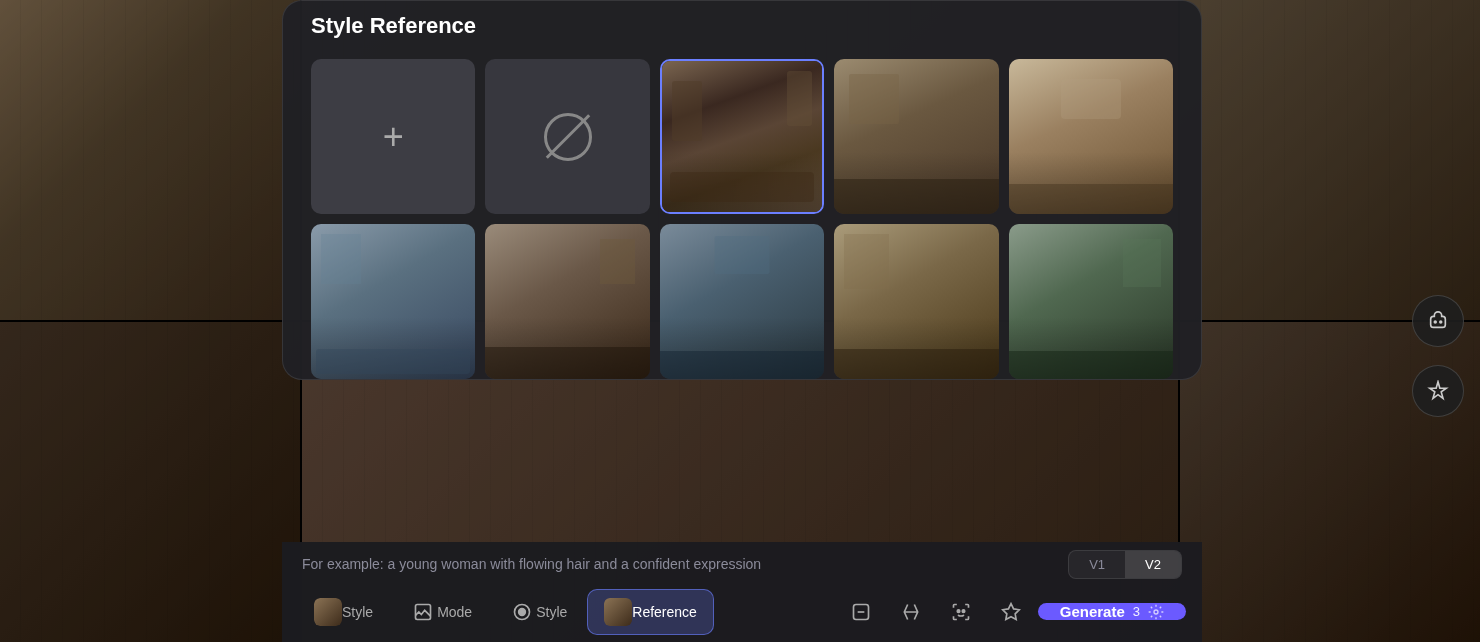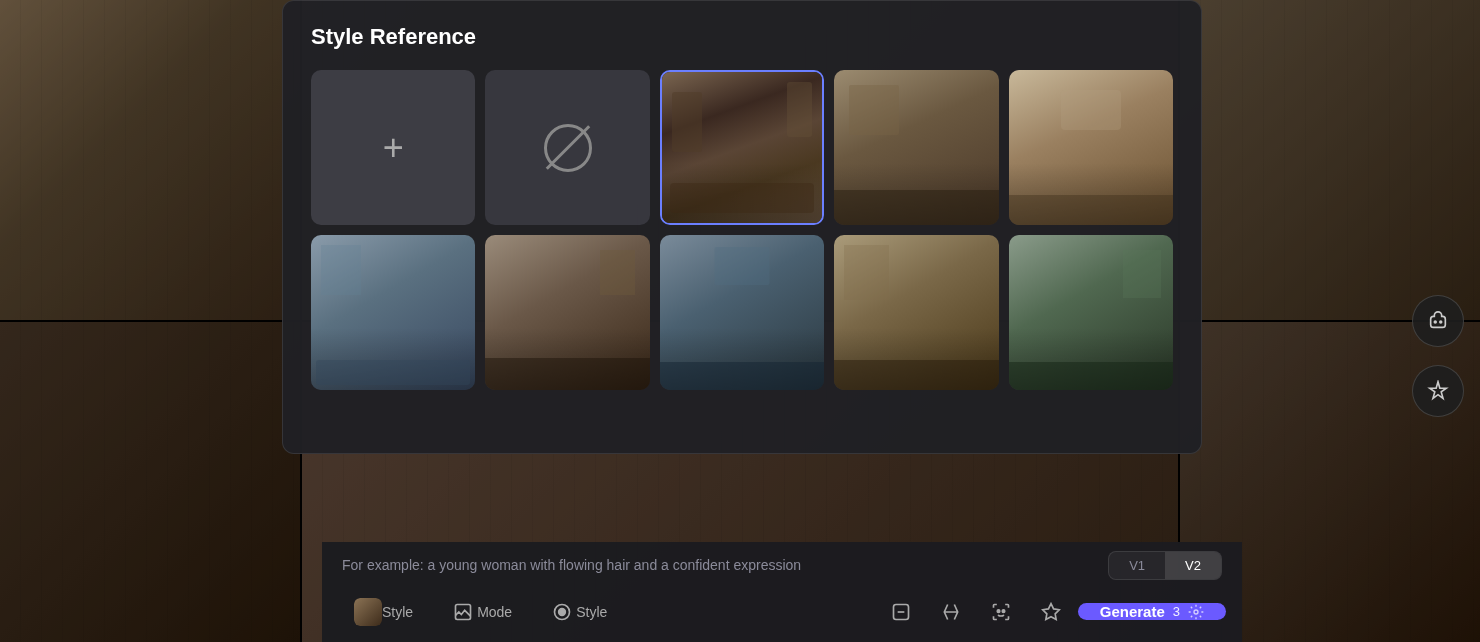--- a/index.html
+++ b/index.html
@@ -85,24 +85,24 @@
       z-index: 100;
       border: 1px solid rgba(255,255,255,0.15);
     }
 
     
     .modal-overlay {
       position: absolute;
       left: 282px;
       top: 0;
       width: 920px;
-      height: 454px;
+      height: 380px;
       background: rgba(32, 32, 36, 0.97);
-      border-radius: 12px;
-      padding: 23px 28px 20px;
+      border-radius: 20px;
+      padding: 12px 28px 20px;
       z-index: 50;
       border: 1px solid rgba(255,255,255,0.1);
     }
 
     .modal-title {
       font-size: 22px;
       font-weight: 600;
       color: #ffffff;
       margin-bottom: 20px;
     }
@@ -204,21 +204,20 @@
       bottom: 0;
       width: 920px;
       height: 100px;
       background: rgba(28, 28, 32, 0.98);
       border-radius: 0 0 0 0;
       display: flex;
       flex-direction: column;
       justify-content: center;
       z-index: 50;
       padding: 0 16px;
-      margin-left: 40px;
     }
 
     .prompt-row {
       display: flex;
       align-items: center;
       margin-bottom: 10px;
       padding: 0 4px;
     }
 
     .prompt-text {
@@ -465,20 +464,26 @@
     <button class="toolbar-tab">
       <div class="toolbar-tab-icon">
         <svg class="svg-icon" viewBox="0 0 24 24">
           <circle cx="12" cy="12" r="9" stroke="#aaa"></circle>
           <circle cx="12" cy="12" r="4" fill="#aaa"></circle>
         </svg>
       </div>
       <span>Style</span>
     </button>
 
+    <button class="toolbar-tab active">
+      <div class="toolbar-tab-icon">
+        <div style="width:28px;height:28px;border-radius:5px;background:linear-gradient(135deg,#8B7355,#3D2B1A);"></div>
+      </div>
+      <span>Reference</span>
+    </button>
 
     <div class="spacer"></div>
 
     <button class="toolbar-icon-btn">
       <svg class="svg-icon" viewBox="0 0 24 24">
         <rect x="3" y="3" width="18" height="18" rx="3" stroke="#aaa"></rect>
         <line x1="8" y1="12" x2="16" y2="12" stroke="#aaa"></line>
       </svg>
     </button>
 

